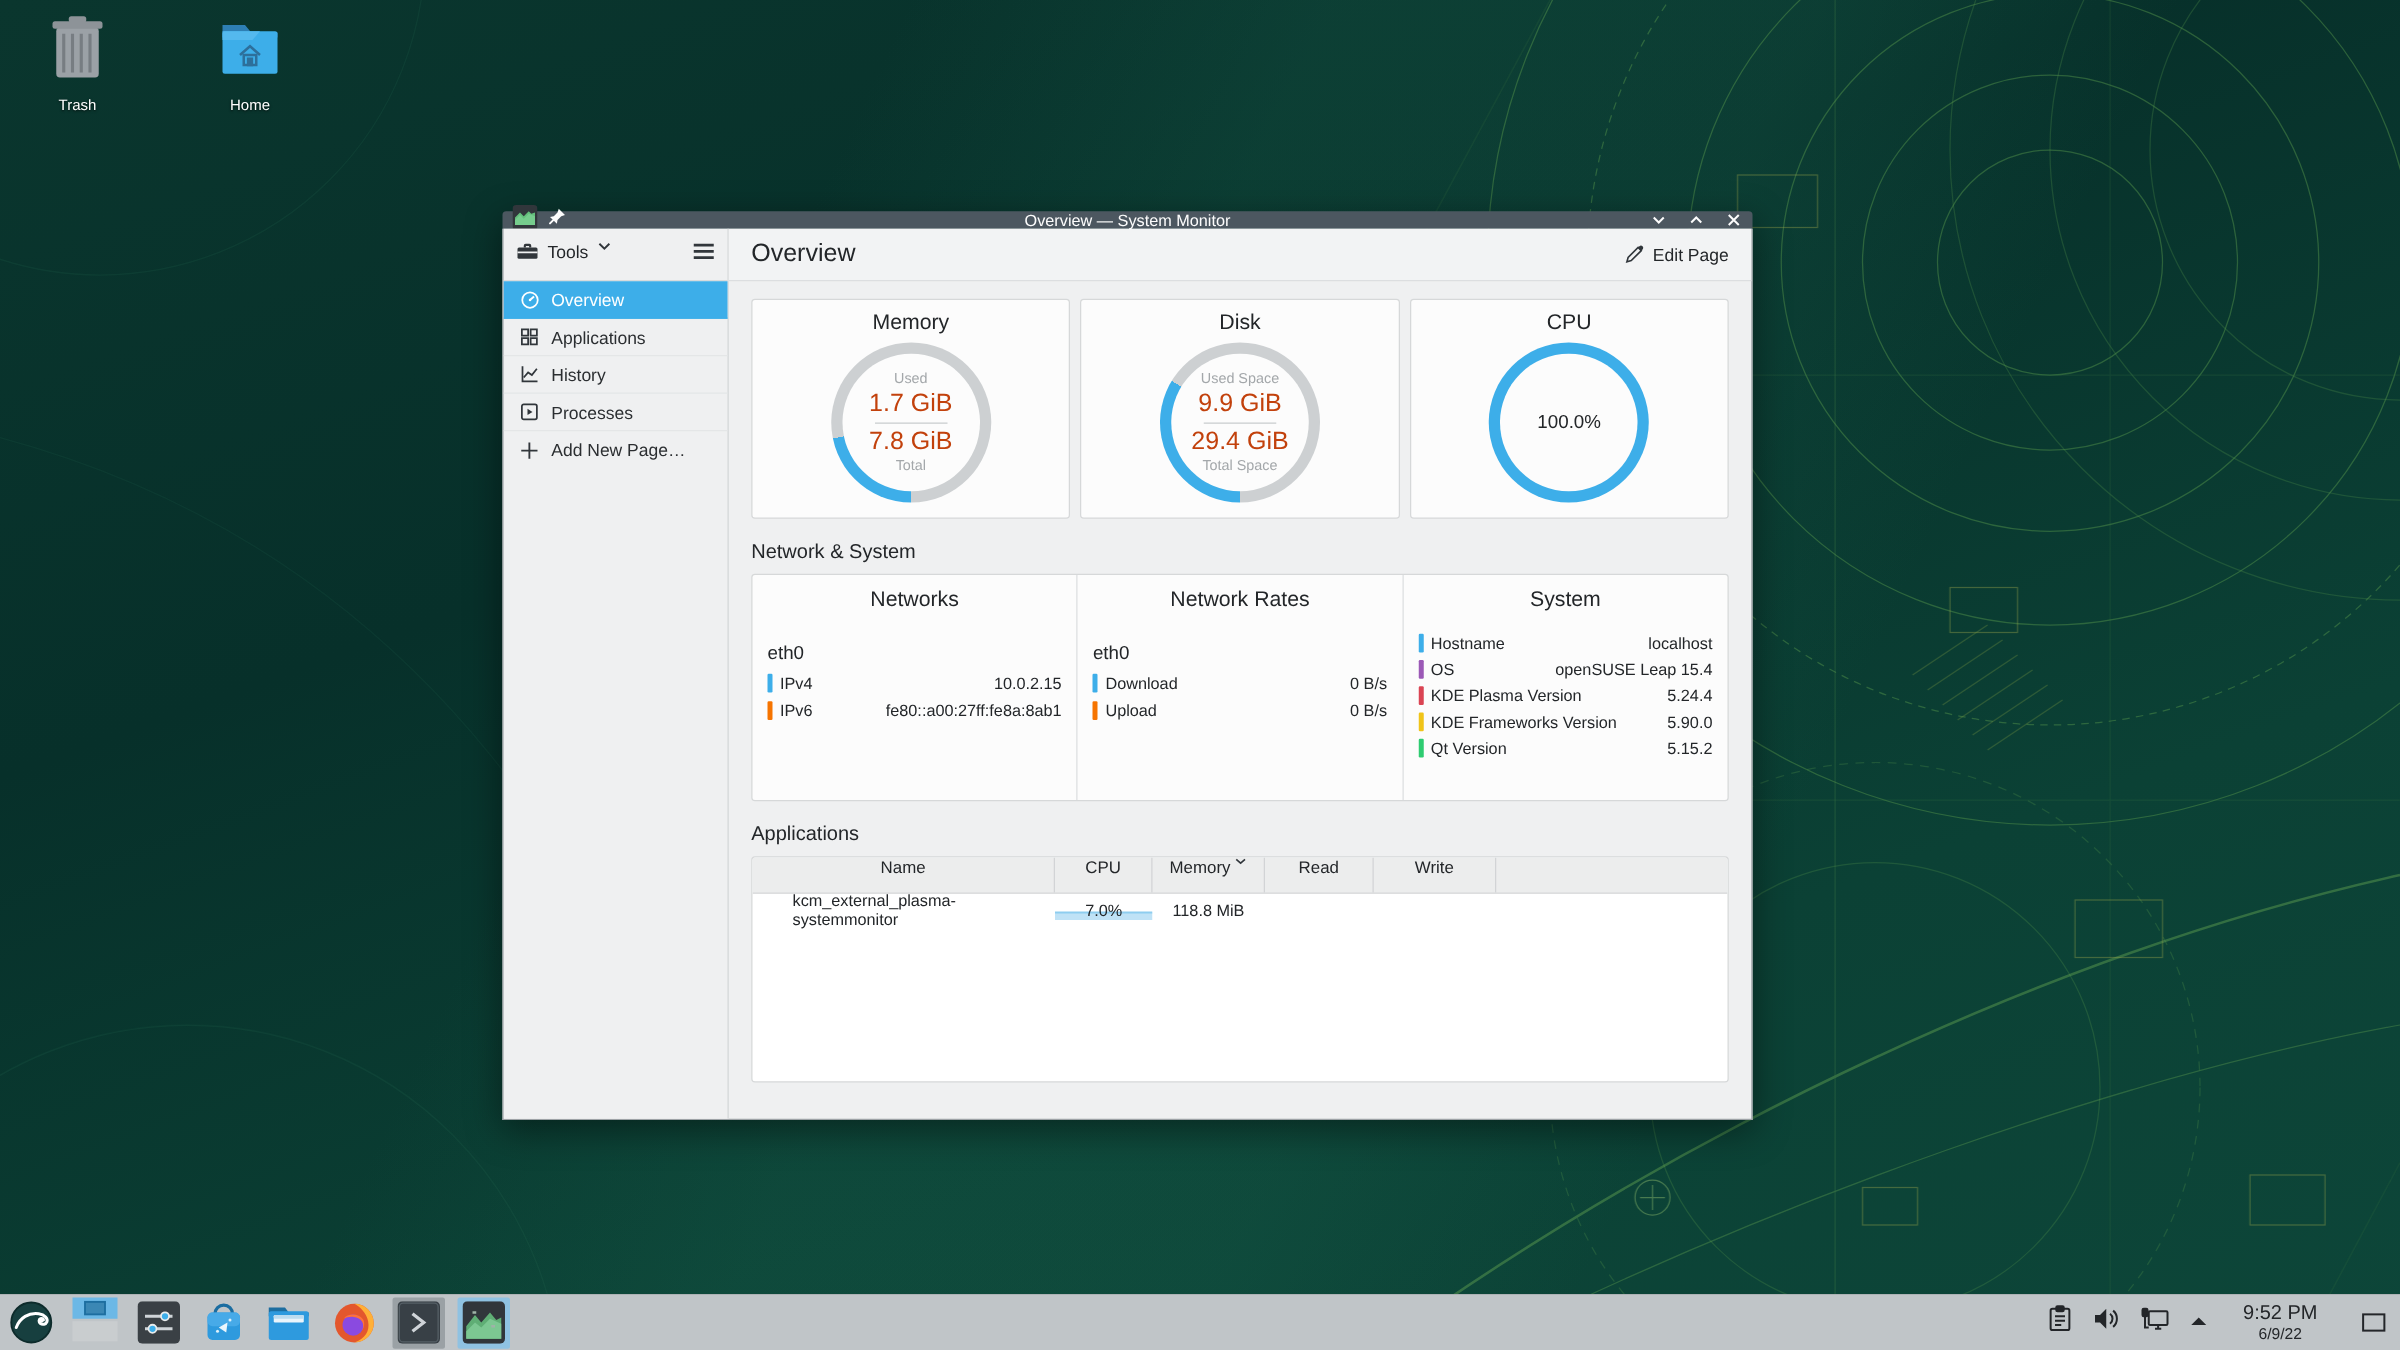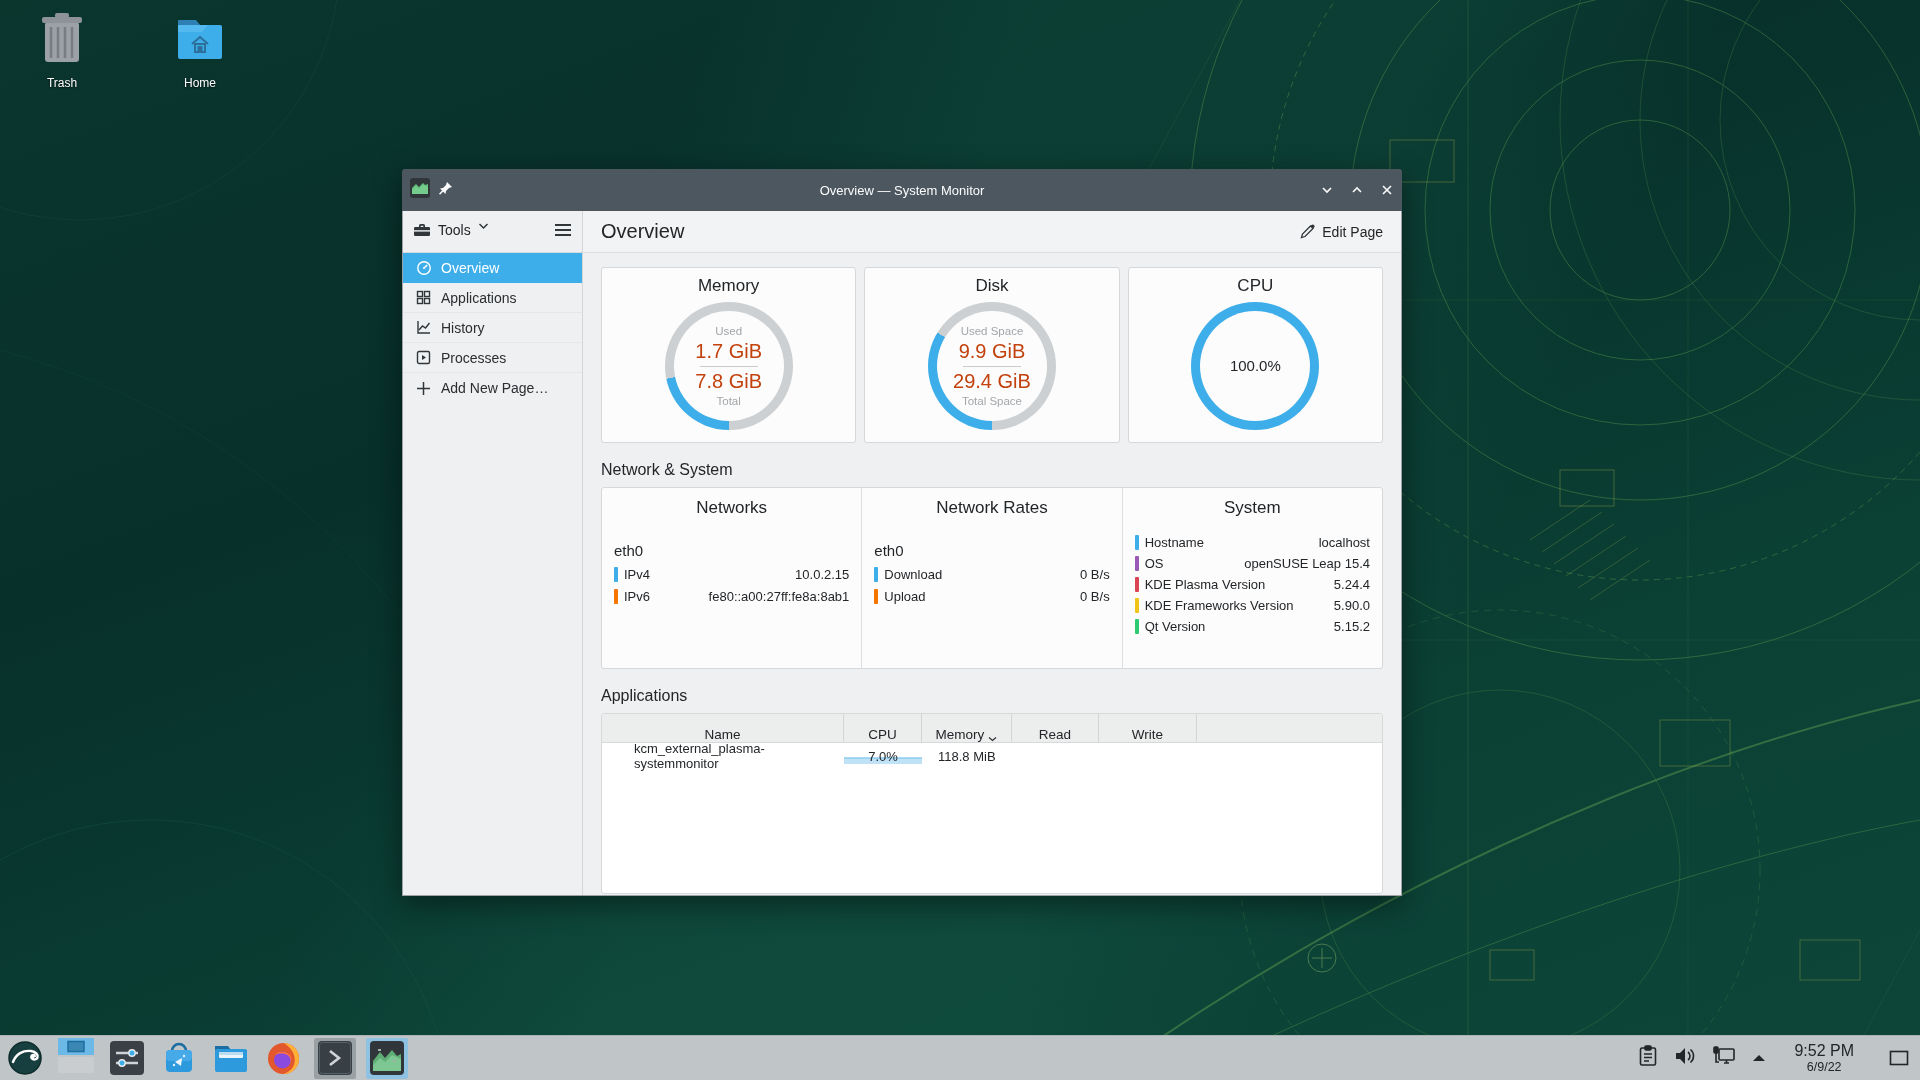--- a/index.html
+++ b/index.html
@@ -14,21 +14,21 @@
   .wallpaper { position:absolute; inset:0; }
 
   
   .desk-icons { position:absolute; top:10px; left:14px; display:flex; gap:42px; }
   .desk-icon { width:96px; display:flex; flex-direction:column; align-items:center; gap:6px; cursor:default; }
   .desk-icon .lbl { color:#ffffff; font-size:12px; text-shadow:0 1px 2px rgba(0,0,0,.8); }
 
   
   .window { position:absolute; left:402px; top:169px; width:1000px; height:727px;
     display:flex; flex-direction:column; box-shadow:0 8px 30px rgba(0,0,0,.45); border-radius:3px 3px 0 0; }
-  .titlebar { height:42px; background:#4c5760; display:flex; align-items:center; padding:0 8px; gap:8px;
+  .titlebar { height:14px; background:#4c5760; display:flex; align-items:center; padding:0 8px; gap:8px;
     border-radius:3px 3px 0 0; color:#fcfcfc; }
   .titlebar .title { position:absolute; left:0; right:0; text-align:center; font-size:13px; pointer-events:none; }
   .tb-btns { margin-left:auto; display:flex; gap:16px; align-items:center; z-index:2; }
   .tb-btns svg { display:block; }
   .window-body { flex:1; display:flex; background:#eff0f1; border:1px solid #9da2a6; border-top:none; min-height:0; }
 
   
   .sidebar { width:180px; background:#eff0f1; border-right:1px solid #d4d6d8; display:flex; flex-direction:column; }
   .tools-row { height:42px; display:flex; align-items:center; gap:7px; padding:0 10px; border-bottom:1px solid #d8dadb; }
   .tools-row .t-label { font-size:14px; }
@@ -66,21 +66,21 @@
   .iface { font-size:15px; margin-top:24px; margin-bottom:4px; }
   .legend-row { display:flex; align-items:center; height:22px; font-size:13px; }
   .legend-row .bar { width:4px; height:15px; margin-right:6px; border-radius:1px; }
   .legend-row .lval { margin-left:auto; text-align:left;padding-left:16px; }
   .sys-rows { margin-top:14px; }
   .sys-rows .legend-row { height:21px; }
 
   .apps-table { height:181px; background:#ffffff; border:1px solid #d6d8d9; border-radius:3px; overflow:hidden;
     display:flex; flex-direction:column; font-size:13px; }
   .at-header { display:flex; height:29px; background:#eceded; border-bottom:1px solid #d6d8d9; align-items:center; }
-  .at-header .hc { text-align:center; font-size:13.5px; display:flex; align-items:flex-end; justify-content:center; gap:4px;
+  .at-header .hc { text-align:center; font-size:13.5px; display:flex; align-items:flex-start; justify-content:center; gap:4px;
      border-right:1px solid #d2d4d6; height:100%; }
   .at-row { display:flex; height:26px; align-items:center; position:relative; }
   .at-row.alt { background:#eef0f2; }
   .cell-name { width:242px; display:flex; align-items:center; gap:6px; padding-left:12px; }
   .cell-name.noicon { padding-left:32px; }
   .cell-cpu { width:78px; text-align:center; position:relative; }
   .cell-cpu .cpu-txt { position:relative; z-index:2; }
   .cell-cpu svg.spark { position:absolute; left:0; bottom:0; z-index:1; }
   .cell-mem { width:90px; padding-left:16px; }
   .cell-read { width:87px; }

